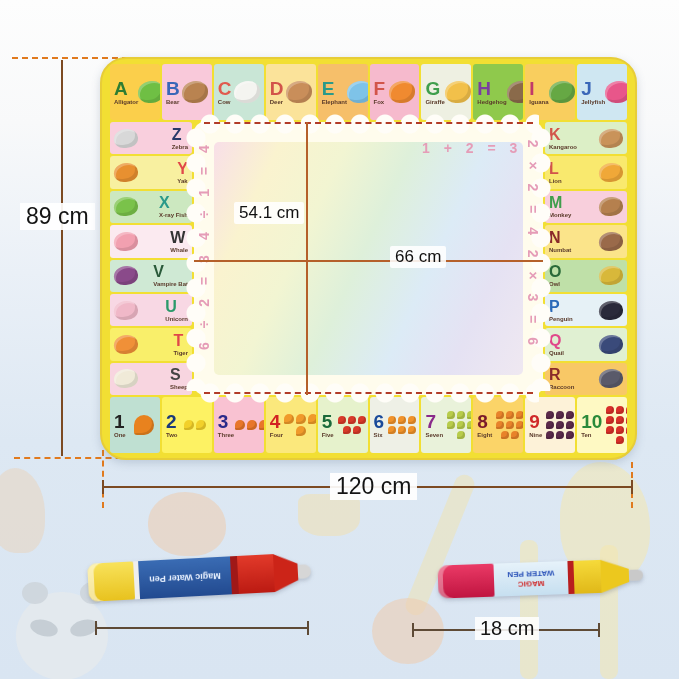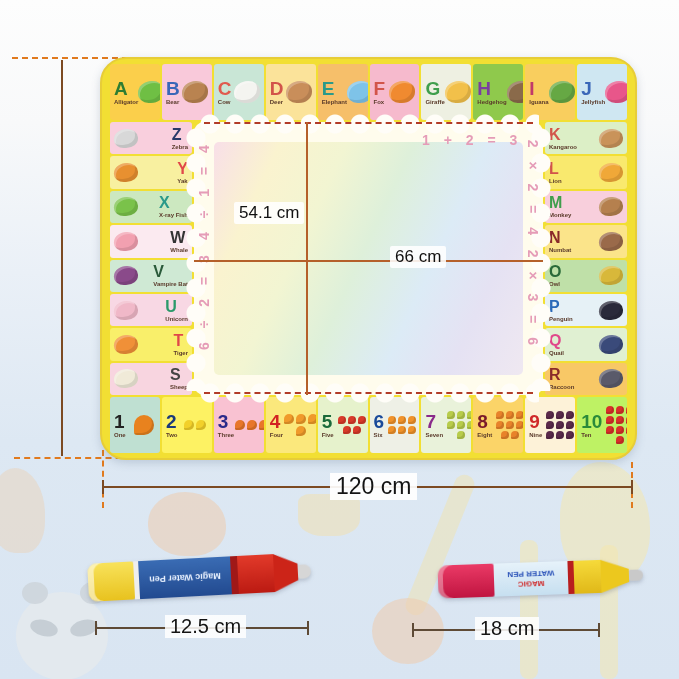--- a/index.html
+++ b/index.html
@@ -33,21 +33,21 @@
   .frame{position:absolute;inset:0;background:rgba(255,253,248,.95);border-radius:10px;}
   .bump{position:absolute;}
   .bump.h{left:4px;right:4px;height:22px;background:radial-gradient(circle 10px at 12px 11px,#fffdf8 9px,rgba(255,255,255,0) 10px);background-size:25px 22px;background-repeat:repeat-x;}
   .bump.t{top:-9px;} .bump.b{bottom:-9px;}
   .bump.v{top:4px;bottom:4px;width:22px;background:radial-gradient(circle 10px at 11px 12px,#fffdf8 9px,rgba(255,255,255,0) 10px);background-size:22px 25px;background-repeat:repeat-y;}
   .bump.l{left:-9px;} .bump.r{right:-9px;}
   #draw-area{position:absolute;inset:20px;border-radius:5px;
     background:linear-gradient(115deg,#f8dfe8 0%,#faf3cf 16%,#f2f5d2 32%,#def0da 48%,#dcebf6 66%,#e5e2f3 82%,#efe8f1 100%);}
   .eq{position:absolute;color:#e59cb7;font-weight:bold;font-size:14px;letter-spacing:5px;white-space:nowrap;line-height:20px;}
   .eq.v{width:120px;text-align:center;}
-  #eq-tl{top:0;left:22px;} #eq-tr{top:8px;left:228px;}
+  #eq-tl{top:0;left:22px;} #eq-tr{top:16px;left:228px;}
   #eq-bl{bottom:0;left:22px;} #eq-br{bottom:0;left:228px;}
   #eq-lt{top:58px;left:-50px;transform:rotate(-90deg);}
   #eq-lb{top:168px;left:-50px;transform:rotate(-90deg);}
   #eq-rt{top:58px;right:-50px;transform:rotate(90deg);}
   #eq-rb{top:168px;right:-50px;transform:rotate(90deg);}
   .dash-in{position:absolute;left:10px;right:10px;border-top:2px dashed #b23c28;}
   #dash-in-top{top:0;} #dash-in-bot{bottom:1px;}
   #cross-v{position:absolute;left:112px;top:0;bottom:0;width:2px;background:#b5602a;}
   #cross-h{position:absolute;top:138px;left:0;right:0;height:2px;background:#b5602a;}
   .inlabel{position:absolute;background:rgba(255,255,255,.88);color:#111;font-size:17px;padding:1px 5px;border-radius:2px;white-space:nowrap;}
@@ -83,20 +83,21 @@
   <div class="bgart" style="left:80px;top:582px;width:26px;height:22px;background:#cdd5db;opacity:.9;border-radius:50%;"></div>
   <div class="bgart" style="left:30px;top:620px;width:28px;height:16px;background:#c2cbd2;opacity:.9;border-radius:50%;transform:rotate(14deg);"></div>
   <div class="bgart" style="left:70px;top:620px;width:28px;height:16px;background:#c2cbd2;opacity:.9;border-radius:50%;transform:rotate(-14deg);"></div>
 
   <div class="dash" style="left:12px;top:57px;width:336px;border-top:2px dashed #e07a1e;"></div>
   <div class="dash" style="left:14px;top:457px;width:128px;border-top:2px dashed #e07a1e;"></div>
   <div class="dash" style="left:102px;top:450px;height:58px;border-left:2px dashed #e07a1e;"></div>
   <div class="dash" style="left:631px;top:462px;height:46px;border-left:2px dashed #e07a1e;"></div>
 
   <div class="mline" style="left:61px;top:60px;width:2px;height:396px;"></div>
+  <div class="dimtext" style="left:20px;top:203px;">89 cm</div>
 
   <div class="mline" style="left:103px;top:486px;width:529px;height:2px;"></div>
   <div class="tick" style="left:102px;top:480px;width:2px;height:14px;"></div>
   <div class="tick" style="left:631px;top:480px;width:2px;height:14px;"></div>
   <div class="dimtext" style="left:330px;top:473px;">120 cm</div>
 
   <div id="mat">
     <div id="row-top">
         <div class="lcell" style="background: rgb(251, 207, 75);">
           <div class="ltxt">
@@ -396,21 +397,21 @@
             <span class="fruit" style="height: 8px; width: 8px; background: rgb(90, 42, 74);"></span>
             <span class="fruit" style="height: 8px; width: 8px; background: rgb(90, 42, 74);"></span>
             <span class="fruit" style="height: 8px; width: 8px; background: rgb(90, 42, 74);"></span>
             <span class="fruit" style="height: 8px; width: 8px; background: rgb(90, 42, 74);"></span>
             <span class="fruit" style="height: 8px; width: 8px; background: rgb(90, 42, 74);"></span>
             <span class="fruit" style="height: 8px; width: 8px; background: rgb(90, 42, 74);"></span>
             <span class="fruit" style="height: 8px; width: 8px; background: rgb(90, 42, 74);"></span>
             <span class="fruit" style="height: 8px; width: 8px; background: rgb(90, 42, 74);"></span>
           </div>
         </div>
-        <div class="ncell" style="background: #bef264;">
+        <div class="ncell" style="background: #fef9c3;">
           <div class="ltxt">
             <div class="nnum" style="color: rgb(42, 138, 58);">10</div>
             <div class="lname">Ten</div>
           </div>
           <div class="fruits">
             <span class="fruit" style="height: 8px; width: 8px; background: rgb(216, 48, 42);"></span>
             <span class="fruit" style="height: 8px; width: 8px; background: rgb(216, 48, 42);"></span>
             <span class="fruit" style="height: 8px; width: 8px; background: rgb(216, 48, 42);"></span>
             <span class="fruit" style="height: 8px; width: 8px; background: rgb(216, 48, 42);"></span>
             <span class="fruit" style="height: 8px; width: 8px; background: rgb(216, 48, 42);"></span>
@@ -454,21 +455,20 @@
     </div>
     <div class="seg" style="width:7px;background:#a01818;"></div>
     <div class="seg" style="width:36px;background:linear-gradient(180deg,#e23a2a,#bb1a12);"></div>
     <div class="seg" style="width:24px;background:#cc2418;clip-path:polygon(0 0,100% 28%,100% 72%,0 100%);"></div>
     <div class="seg" style="width:13px;height:14px;align-self:center;background:#d6d6d6;border-radius:2px 7px 7px 2px;"></div>
   </div>
   <div class="penline" style="left:95px;top:627px;width:214px;">
     <span class="tick2" style="left:0;"></span>
     <span class="tick2" style="right:0;"></span>
   </div>
-  <div class="pentextlabel" style="left:165px;top:615px;">12.5 cm</div>
 
   <div class="pen" id="pen-right" style="left:438px;top:562px;width:205px;height:33px;transform:rotate(-2deg);">
     <div class="seg" style="width:56px;background:linear-gradient(180deg,#ea3a66,#c01440);border-radius:10px 2px 2px 10px;box-shadow:inset 5px 0 0 rgba(255,255,255,.35);"></div>
     <div class="seg" style="width:74px;background:linear-gradient(180deg,#e6f2fa,#c6dff0);">
       <div class="pentext" style="flex-direction:column;font-size:8px;line-height:1.15;">
         <span style="color:#d02a2a;">MAGIC</span>
         <span style="color:#2a52b8;">WATER PEN</span>
       </div>
     </div>
     <div class="seg" style="width:6px;background:#b81e1e;"></div>

